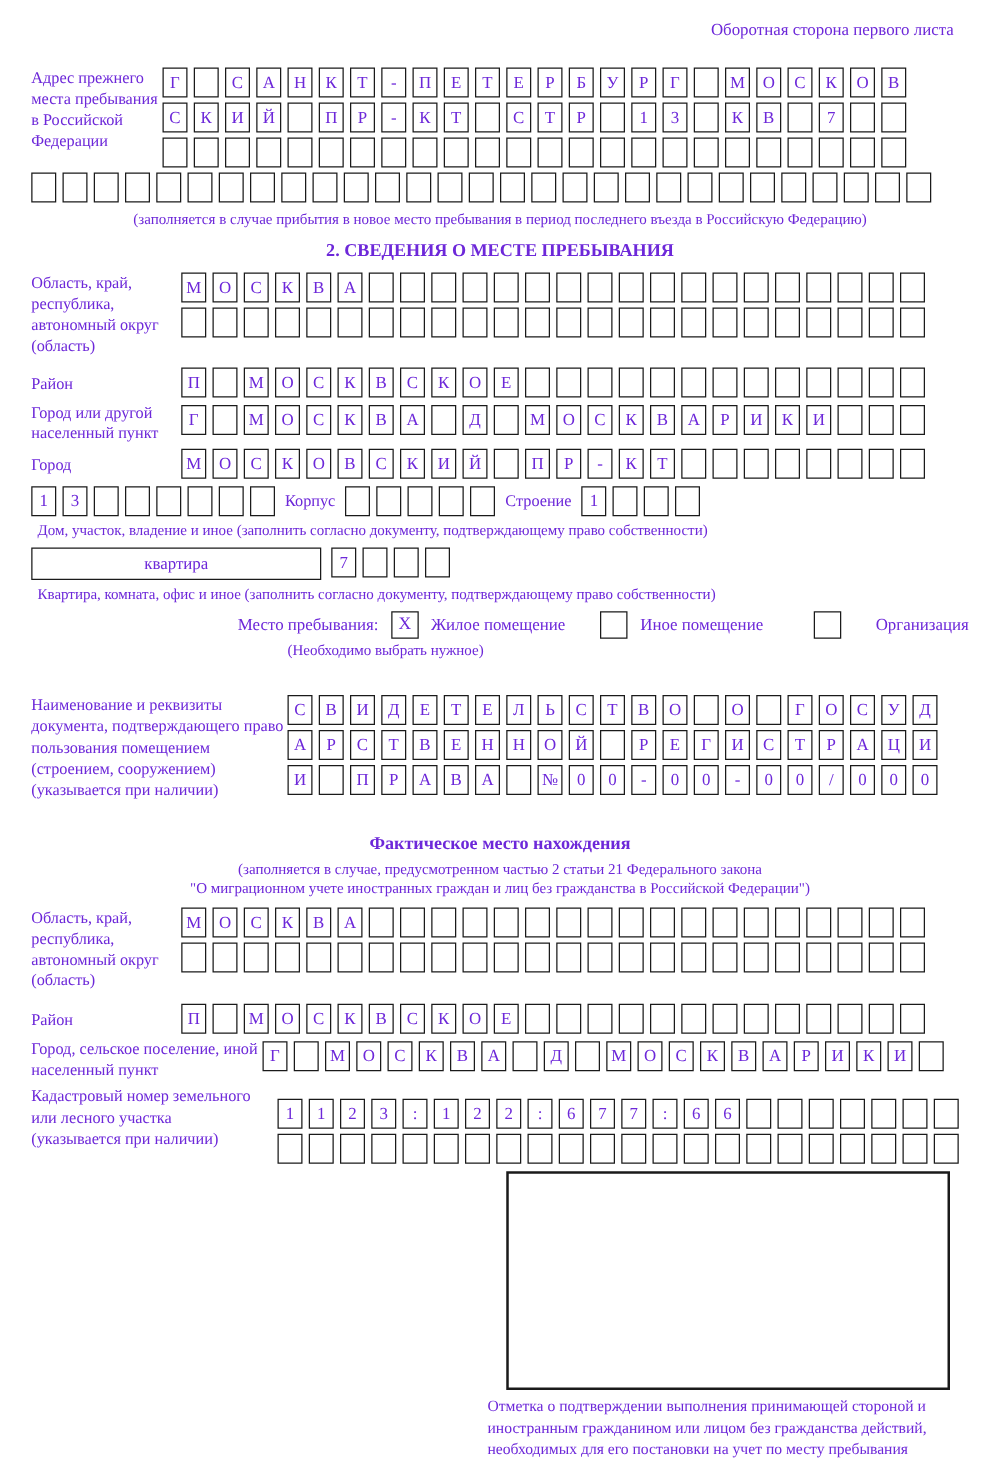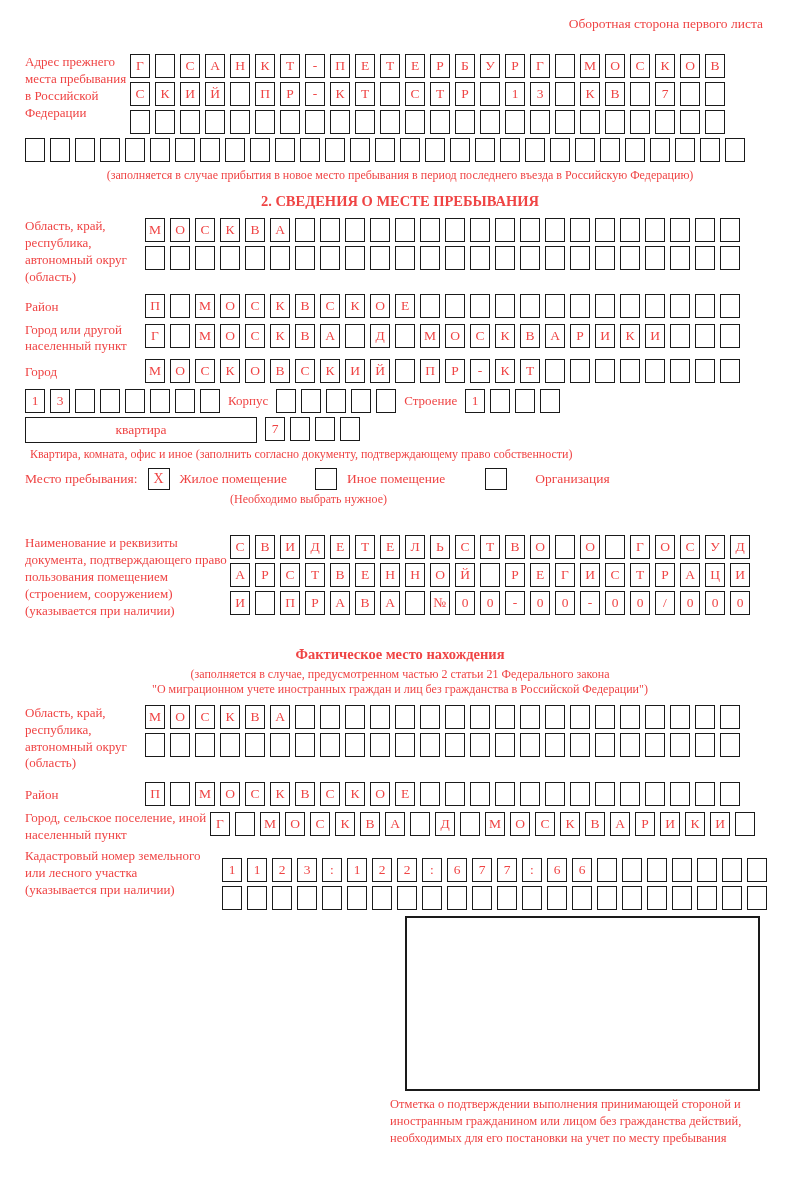--- a/index.html
+++ b/index.html
@@ -1,18 +1,18 @@
 <!DOCTYPE html>
 <html lang="ru"><head>
 <meta charset="utf-8">
 <style>
   html,body{margin:0;padding:0;background:#fff;}
   .page{
     width:800px;height:1180px;box-sizing:border-box;
-    background:#fff;color:#ef4444;
+    background:#fff;color:#6d28d9;
     font-family:"Liberation Serif","DejaVu Serif",serif;
     padding:16px 25px 0 25px;position:relative;overflow:hidden;
   }
   .top-note{text-align:right;font-size:13.5px;padding-right:12px;margin-bottom:22px;}
   .frow{display:flex;align-items:flex-start;margin-bottom:4px;}
   .lbl{font-size:13px;line-height:1.3;flex:none;}
   .w105{width:105px;}
   .w120{width:120px;}
   .w185{width:185px;}
   .stack{display:flex;flex-direction:column;gap:4px;}
@@ -28,21 +28,21 @@
   .longbox{
     flex:none;box-sizing:border-box;border:1.6px solid #1a1a1a;height:26px;
     display:flex;align-items:center;justify-content:center;font-size:13.5px;margin-right:8px;
   }
   .inline-lbl{font-size:13px;margin:4px 8px 0 8px;flex:none;}
   .chk{
     flex:none;width:22px;height:22px;box-sizing:border-box;border:1.6px solid #1a1a1a;
     display:inline-flex;align-items:center;justify-content:center;font-size:14px;margin:0 10px;
   }
   .opt-label{font-size:13.5px;}
-  .resi-row{display:flex;align-items:center;margin-top:6px;}
+  .resi-row{display:flex;align-items:center;margin-top:6px;justify-content:flex-end;}
   .resi-note{margin-left:205px;margin-top:2px;}
   .stamp-wrap{margin-left:365px;width:385px;margin-top:6px;}
   .stamp-box{width:355px;height:175px;box-sizing:border-box;border:2px solid #1a1a1a;margin:0 auto;}
   .stamp-cap{margin-top:5px;font-size:12.5px;line-height:1.35;}
   .mt6{margin-top:6px;}
   .mt10{margin-top:28px;}
 </style>
 </head>
 <body>
 
@@ -336,20 +336,21 @@
         <span class="cell"></span>
       </div>
     <div class="inline-lbl">Строение</div>
     <div class="cells">
         <span class="cell">1</span>
         <span class="cell"></span>
         <span class="cell"></span>
         <span class="cell"></span>
       </div>
   </div>
+  <div class="caption" style="margin:2px 0 6px 5px;">Дом, участок, владение и иное (заполнить согласно документу, подтверждающему право собственности)</div>
 
   <div class="frow">
     <div class="longbox" style="width:232px;">квартира</div>
     <div class="cells">
         <span class="cell">7</span>
         <span class="cell"></span>
         <span class="cell"></span>
         <span class="cell"></span>
       </div>
   </div>

